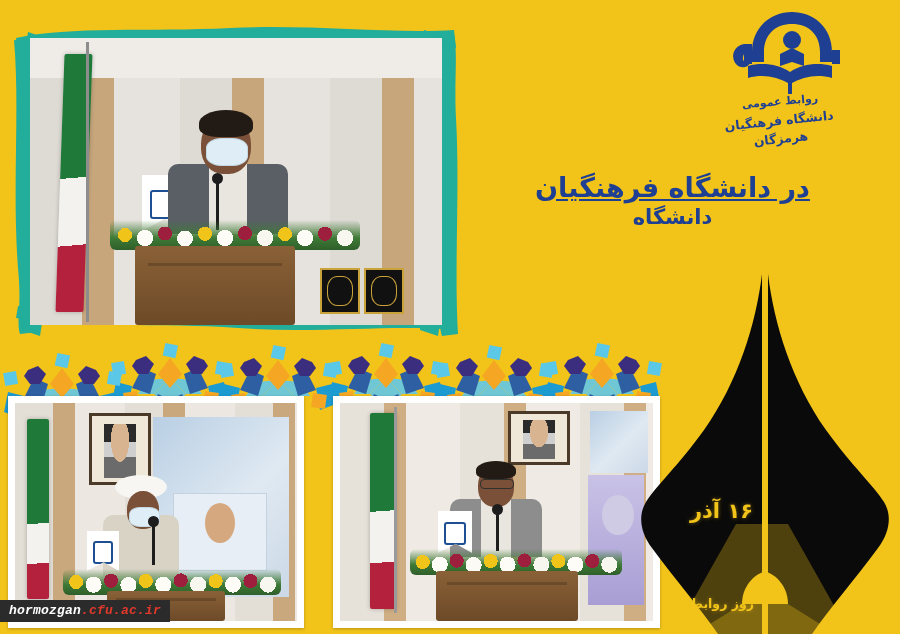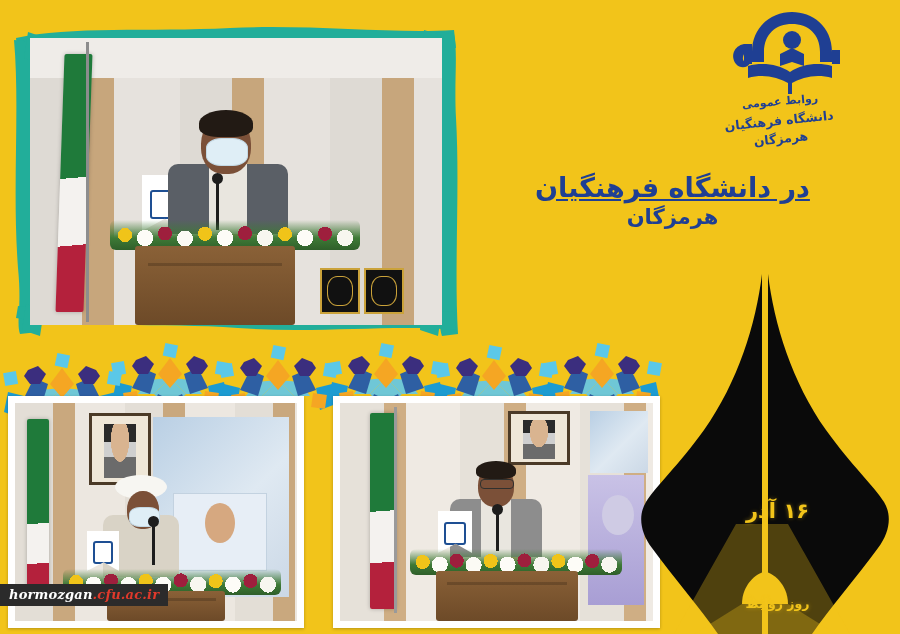--- a/index.html
+++ b/index.html
@@ -71,21 +71,21 @@
   .title-line{font-weight:bold;letter-spacing:0px;line-height:1.22;
     font-family:"DejaVu Sans","Liberation Sans",sans-serif;}
   .t1{font-size:21px;}
   .t2{font-size:27px;text-decoration:underline;}
   .t3{font-size:21px;}
 
   
   .logo-wrap{position:absolute;}
   .logo-cal{position:absolute;direction:rtl;color:#1f3f93;text-align:center;
      font-size:11px;font-weight:bold;line-height:1.45;transform:rotate(-5deg);}
-  .lamp-text{position:absolute;direction:rtl;text-align:center;color:#F2C41A;
+  .lamp-text{position:absolute;direction:rtl;text-align:left;color:#F2C41A;
      font-weight:bold;text-shadow:0 0 4px rgba(242,196,26,.45);}
   .lamp-date{font-size:21px;line-height:1.1;}
   .lamp-sub{font-size:12.5px;line-height:1.55;}
 
   
   .watermark{position:absolute;background:#2b2b2b;color:#fff;
      font-style:italic;font-weight:bold;font-size:13px;
      padding:3px 9px 4px 9px;direction:ltr;letter-spacing:.2px;
      font-family:"DejaVu Serif","Liberation Serif",serif;}
   .watermark .dom{color:#e0392b;}
@@ -155,21 +155,21 @@
 
       <rect x="26" y="44" width="8" height="14" fill="#1F3F93"></rect>
       <rect x="114" y="44" width="8" height="14" fill="#1F3F93"></rect>
     </svg>
     <div class="logo-cal" style="left:20px;top:88px;width:120px;">روابط عمومی</div>
     <div class="logo-cal" style="left:0px;top:106px;width:160px;font-size:12.5px;transform:rotate(-6deg);">دانشگاه فرهنگیان هرمزگان</div>
   </div>
 
   <div class="title-block" style="left:455px;top:172px;width:435px;">
     <div class="title-line t2">در دانشگاه فرهنگیان</div>
-    <div class="title-line t3">هرمزگان</div>
+    <div class="title-line t3">دانشگاه</div>
   </div>
 
   <svg width="680" height="80" viewBox="0 0 680 80" style="position:absolute;left:0px;top:336px;">
     <defs>
       <g id="motif">
 
         <path d="M60,74 L44,58 L60,42 L76,58 Z" fill="#6FC7D6"></path>
         <path d="M60,42 L44,58 L28,58 L38,44 Z" fill="#6FC7D6"></path>
         <path d="M60,42 L76,58 L92,58 L82,44 Z" fill="#6FC7D6"></path>
 
@@ -282,17 +282,17 @@
     <path d="M112,332 L158,332 L206,362 L64,362 Z" fill="#F2C41A" opacity="0.30"></path>
   </svg>
 
   <svg width="260" height="110" viewBox="0 0 260 110" style="position:absolute;left:636px;top:524px;">
     <path d="M100,0 L152,0 L214,110 L38,110 Z" fill="#F2C41A" opacity="0.30"></path>
   </svg>
 
   <div class="lamp-text lamp-date" style="left:690px;top:500px;width:175px;">۱۶ آذر</div>
   <div class="lamp-text lamp-sub" style="left:690px;top:594px;width:175px;">روز روابط</div>
 
-  <div class="watermark" style="left:0px;top:584px;">
+  <div class="watermark" style="left:0px;top:600px;font-family:Liberation Mono, monospace;">
     <span>hormozgan</span><span class="dom">.cfu.ac.ir</span>
   </div>
 
 </div>
 
 </body></html>

